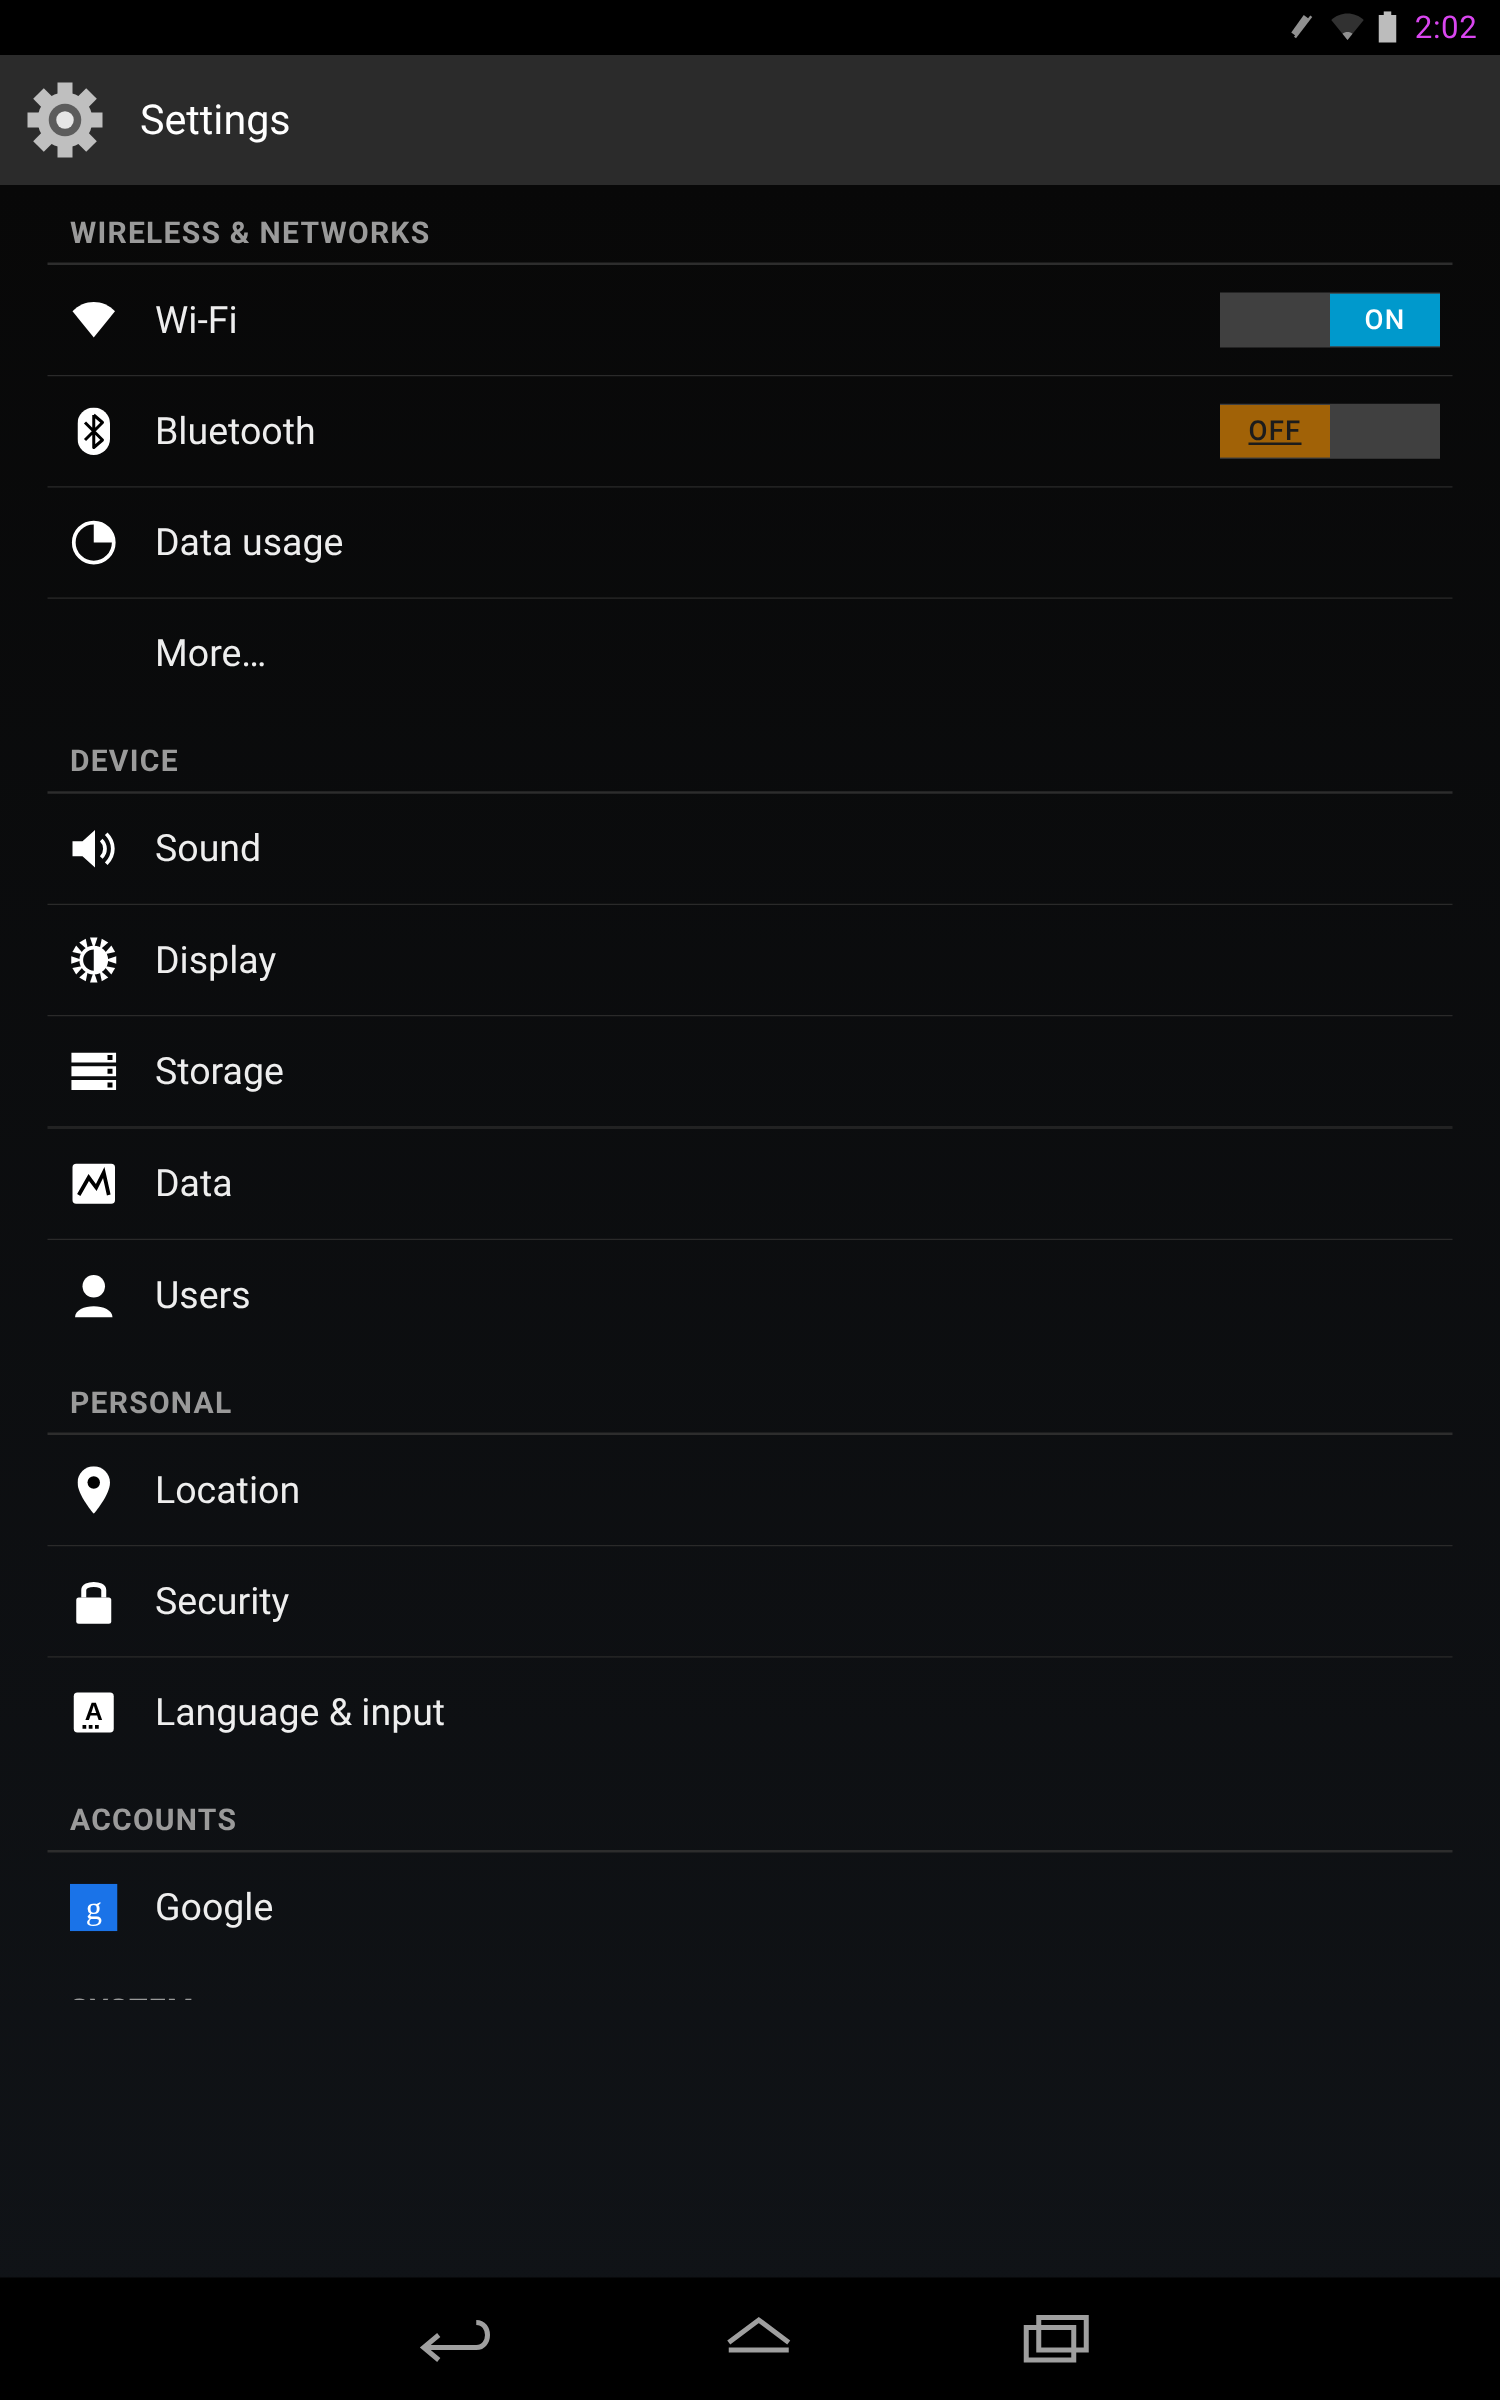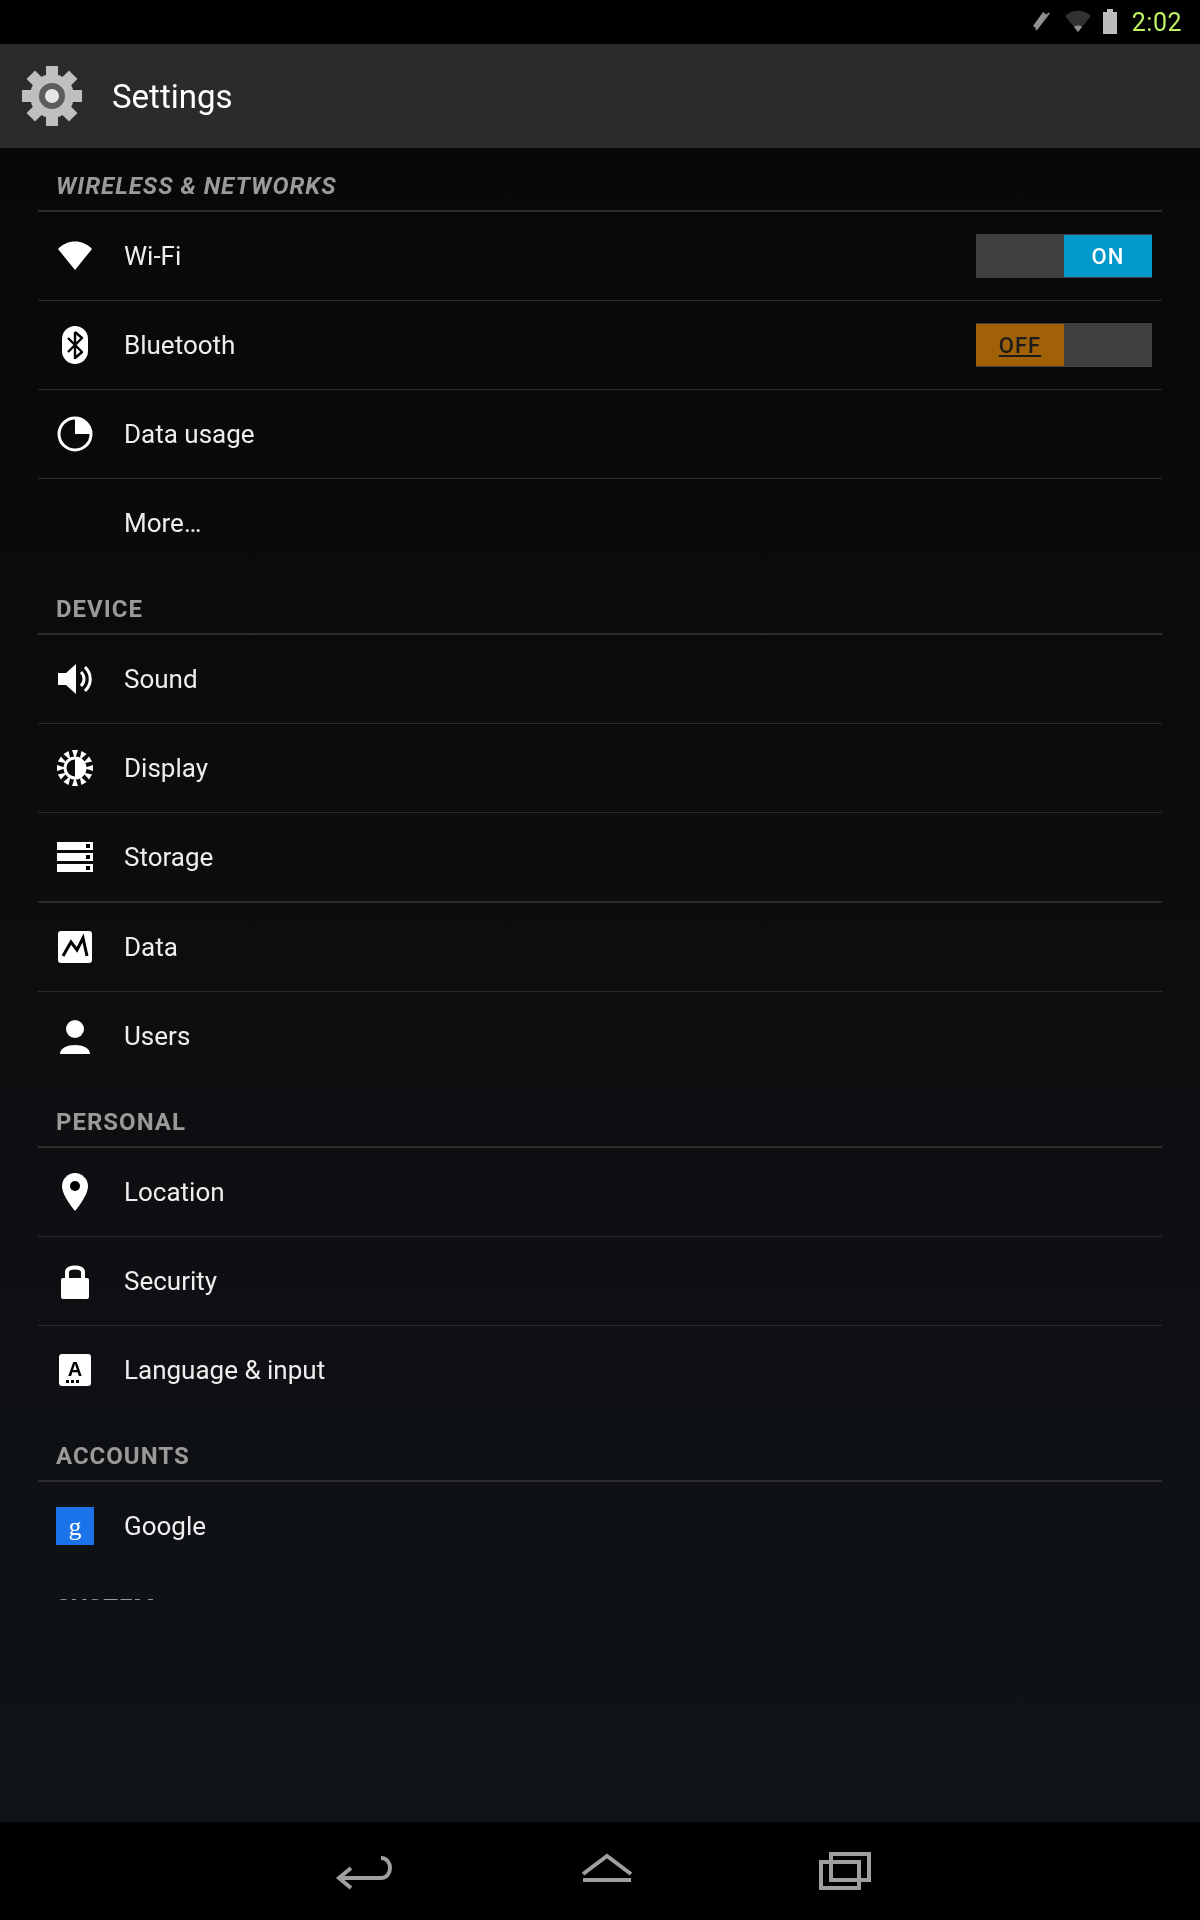--- a/index.html
+++ b/index.html
@@ -18,21 +18,21 @@
     height: 44px;
     width: 100%;
     background: #000;
     display: flex;
     align-items: center;
     justify-content: flex-end;
     padding-right: 18px;
     gap: 10px;
   }
   .status-bar .icon { display:inline-flex; align-items:center; justify-content:center; opacity:.85;}
-  .status-bar .time { color:#bef264; font-size:25px; font-weight:400; letter-spacing:.5px; margin-left:4px;}
+  .status-bar .time { color:#d946ef; font-size:25px; font-weight:400; letter-spacing:.5px; margin-left:4px;}
 
   
   .action-bar {
     height: 104px;
     width: 100%;
     background: #2b2b2b;
     display: flex;
     align-items: center;
     padding-left: 18px;
   }
@@ -49,21 +49,21 @@
     position: relative;
   }
 
   .section-header {
     color:#9a9a9a;
     font-size:24px;
     font-weight:700;
     letter-spacing:1px;
     padding: 28px 0 10px 18px;
   }
-  .section-header:first-child { padding-top: 24px; font-style: italic; }
+  .section-header:first-child { padding-top: 24px; }
   .section-divider {
     height:2px; width:100%;
     background:#2d2d2d;
   }
 
   .setting-row {
     display:flex;
     align-items:center;
     height: 88px;
     padding-left: 16px;
@@ -71,21 +71,21 @@
     position:relative;
     cursor:pointer;
   }
   .setting-row .row-icon {
     width: 42px; height: 42px;
     display:flex; align-items:center; justify-content:center;
     margin-right: 28px;
     flex: 0 0 42px;
   }
   .setting-row .row-label {
-    color:#eee; font-size:26px; font-weight:400;
+    color:#eee; font-size:30px; font-weight:400;
     flex:1;
   }
   .row-divider {
     height:1px; background:#2a2a2a; width:100%;
   }
 
   
   .toggle {
     width: 176px; height: 44px;
     background:#404040;

